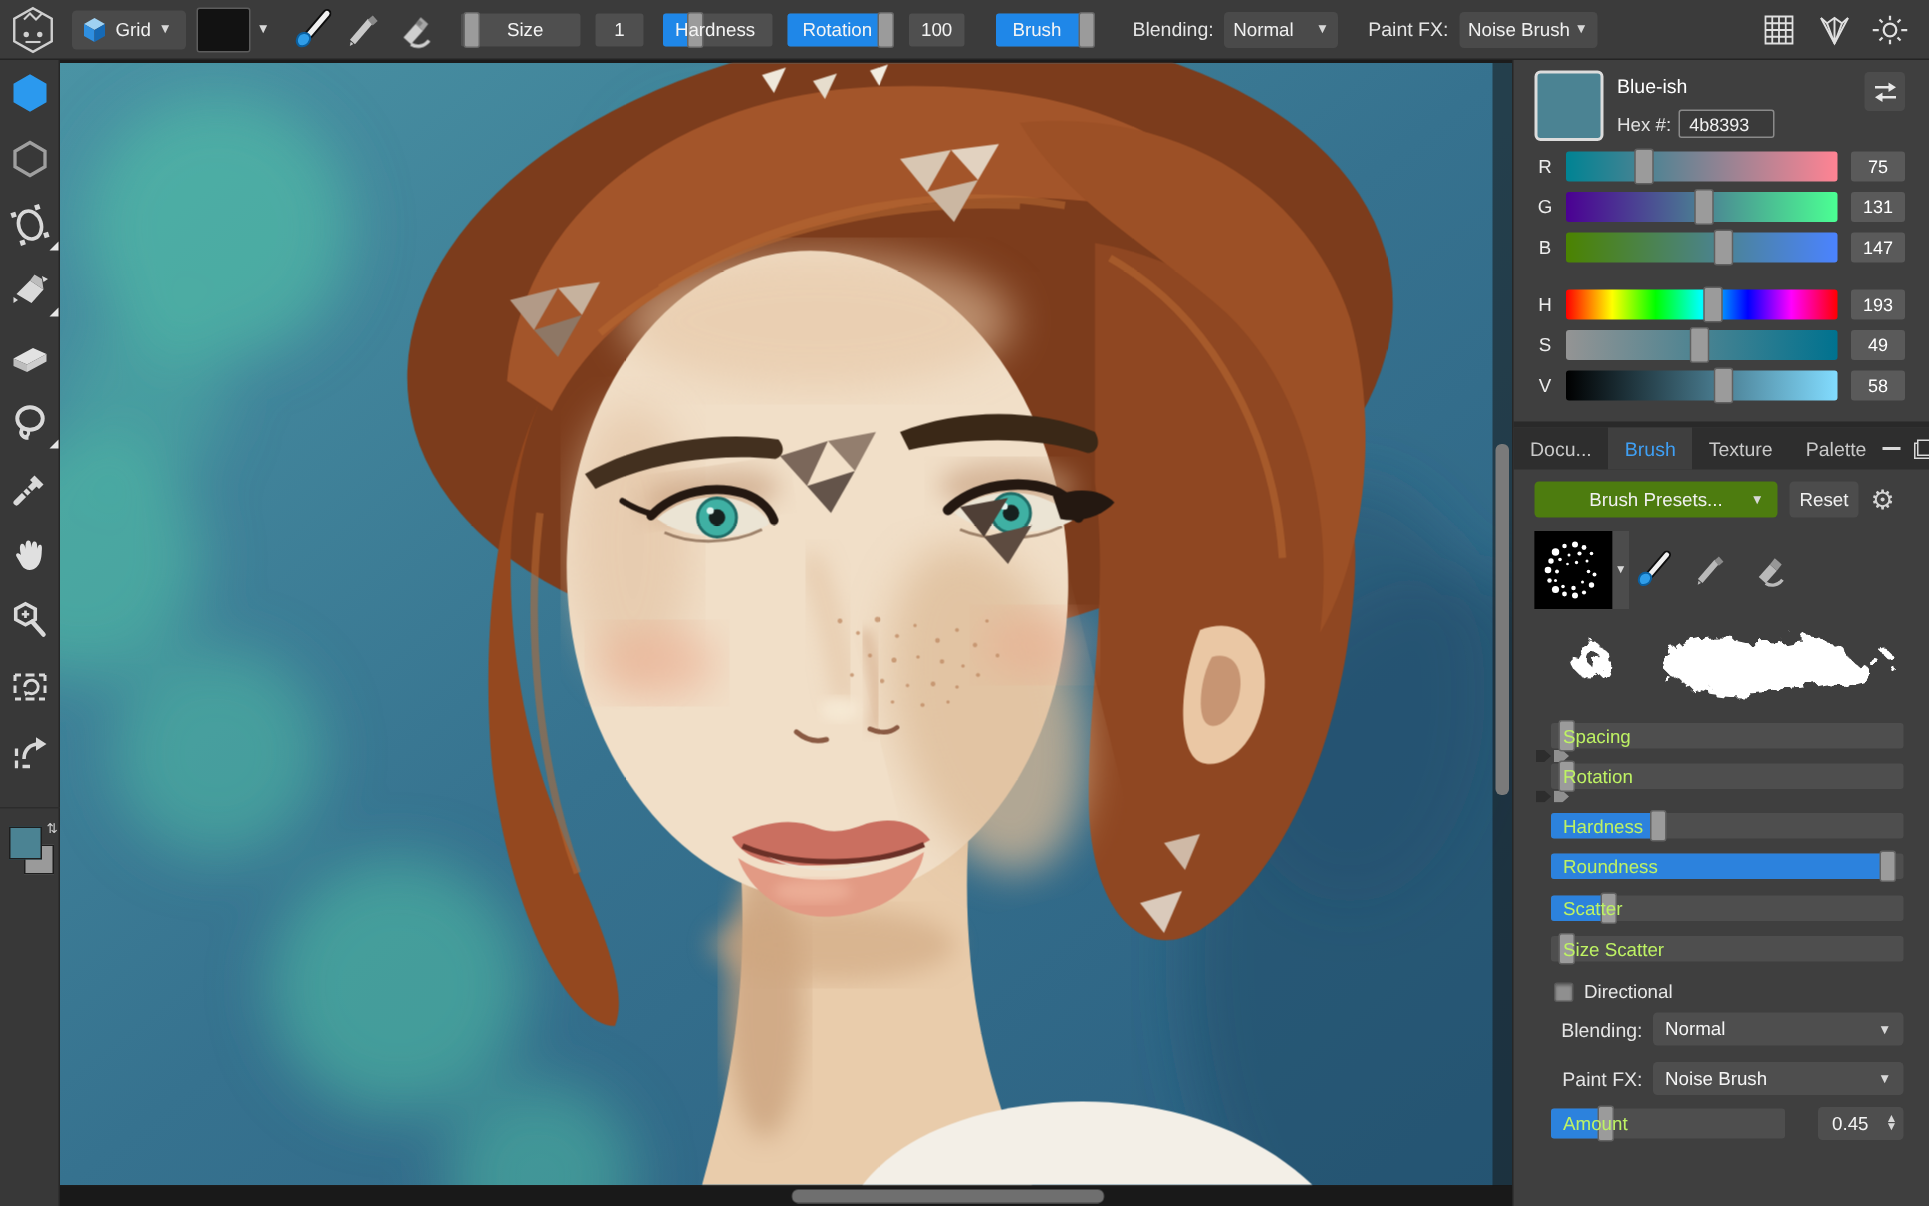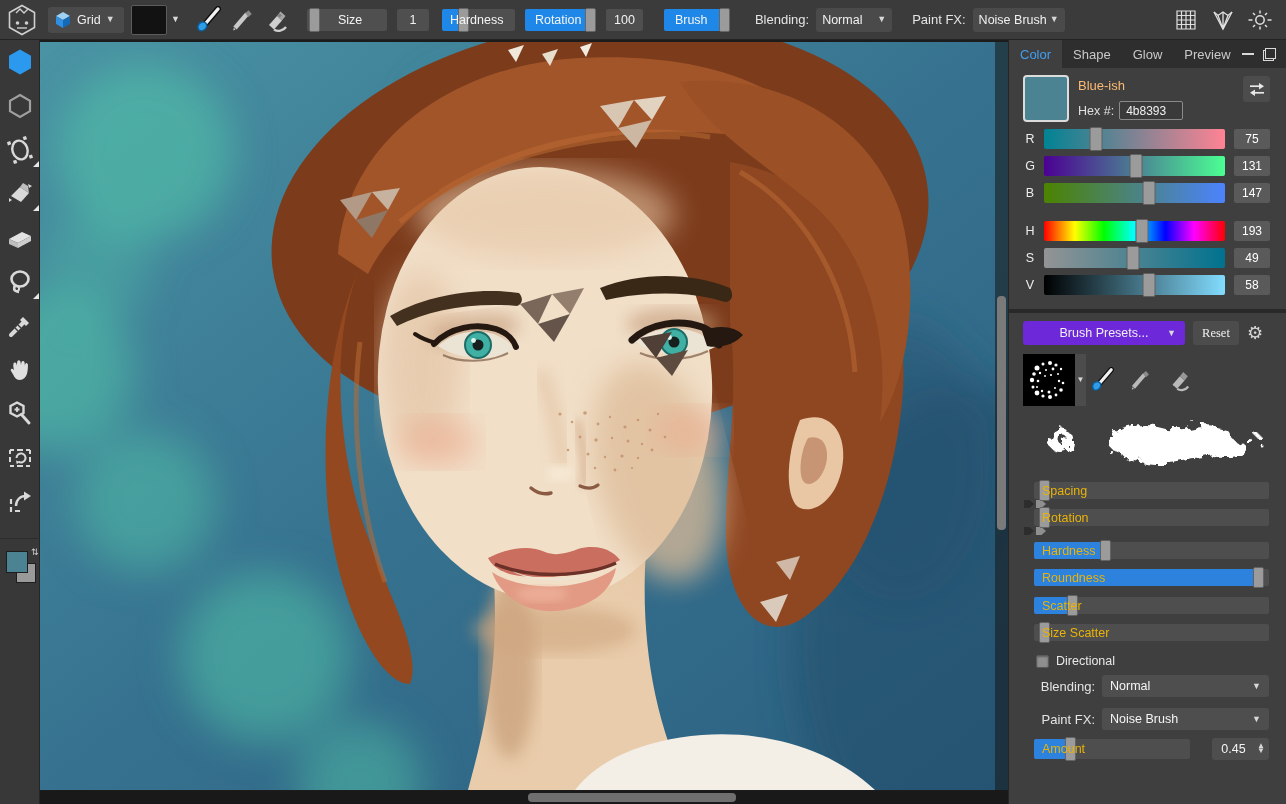--- a/index.html
+++ b/index.html
@@ -55,21 +55,21 @@
   .tabbar .winctl{margin-left:auto;display:flex;align-items:center;gap:9px;padding-right:10px;}
   .minus{width:12px;height:2px;background:#d9d9d9;}
   .float-ic{position:relative;width:13px;height:13px;}
   .float-ic::before{content:"";position:absolute;left:0;bottom:0;width:9px;height:9px;border:1.5px solid #d9d9d9;}
   .float-ic::after{content:"";position:absolute;right:0;top:0;width:9px;height:9px;border:1.5px solid #d9d9d9;background:#2e2e2e;}
 
   .panel-body{padding:6px 16px 0 14px;}
   .color-head{display:flex;margin-top:1px;}
   .big-swatch{width:46px;height:47px;border:2px solid #dcdcdc;border-radius:4px;flex:none;}
   .color-head-mid{margin-left:9px;flex:1;}
-  .cname{font-size:13px;color:#fdba74;margin-top:3px;}
+  .cname{font-size:13px;color:#ffffff;margin-top:3px;}
   .hexrow{display:flex;align-items:center;margin-top:8px;gap:5px;}
   .hexlabel{font-size:12.5px;color:#e0e0e0;}
   .hexinput{width:64px;height:19px;background:#3a3a3a;border:1px solid #8a8a8a;border-radius:2px;color:#f0f0f0;font-size:12px;padding:0 6px;font-family:"Liberation Sans",sans-serif;}
   .swapbtn{width:27px;height:26px;background:#4c4c4c;border-radius:3px;display:flex;align-items:center;justify-content:center;flex:none;margin-top:1px;}
 
   .csliders{margin-top:6px;}
   .csrow{display:flex;align-items:center;height:20px;margin-top:7px;}
   .csrow.gap{margin-top:18px;}
   .cslabel{width:14px;text-align:center;margin-right:7px;color:#ececec;font-size:12.5px;flex:none;}
   .ctrack{position:relative;flex:1;height:20px;border-radius:2px;}
@@ -78,37 +78,37 @@
   .grad-r{background:linear-gradient(to right,rgb(0,131,147),rgb(255,131,147));}
   .grad-g{background:linear-gradient(to right,rgb(75,0,147),rgb(75,255,147));}
   .grad-b{background:linear-gradient(to right,rgb(75,131,0),rgb(75,131,255));}
   .grad-h{background:linear-gradient(to right,#f00 0%,#ff0 17%,#0f0 33%,#0ff 50%,#00f 67%,#f0f 83%,#f00 100%);}
   .grad-s{background:linear-gradient(to right,#949494,#00728f);}
   .grad-v{background:linear-gradient(to right,#000,#82dcff);}
   .panel-sep{height:4px;background:#292929;flex:none;}
 
   
   .presets-row{display:flex;align-items:center;margin:8px 16px 0 14px;gap:8px;}
-  .presets-dd{flex:none;width:162px;height:24px;background:#6d28d9;border-radius:3px;position:relative;display:flex;align-items:center;justify-content:center;color:#f0f0f0;text-align:center;}
+  .presets-dd{flex:none;width:162px;height:24px;background:#4d7c0f;border-radius:3px;position:relative;display:flex;align-items:center;justify-content:center;color:#f0f0f0;text-align:center;}
   .presets-dd .caret{position:absolute;right:9px;top:8px;}
-  .reset-btn{width:46px;height:24px;background:#4c4c4c;border-radius:3px;display:flex;align-items:center;justify-content:center;color:#f0f0f0;font-family:Liberation Serif, serif;}
+  .reset-btn{width:46px;height:24px;background:#4c4c4c;border-radius:3px;display:flex;align-items:center;justify-content:center;color:#f0f0f0;}
   .gear{font-size:18px;color:#d4d4d4;line-height:1;}
   .brushsel-row{display:flex;align-items:flex-start;margin:9px 16px 0 14px;}
   .tip-thumb{width:52px;height:52px;background:#000;flex:none;}
   .tip-dd{width:11px;height:52px;background:#4c4c4c;display:flex;align-items:center;justify-content:center;flex:none;}
   .tip-dd .caret{font-size:8px;}
   .brushsel-row .tool-ic{margin-top:11px;}
   .brushsel-row .tool-ic:first-of-type{margin-left:18px;}
   .stroke-preview{margin:8px 10px 0 14px;height:58px;}
 
   .bsliders{margin-top:10px;}
   .bslider{position:relative;height:17px;background:#4e4e4e;border-radius:2px;margin-left:25px;margin-right:17px;}
   .bslider .fill{position:absolute;left:0;top:0;bottom:0;background:#2c82dd;border-radius:2px;}
   .bslider .handle{position:absolute;top:-2px;width:11px;height:21px;background:#9b9b9b;border:1px solid #636363;border-radius:2px;z-index:2;}
-  .bslider .slab{position:absolute;left:8px;top:0;bottom:0;display:flex;align-items:center;color:#eab308;z-index:3;white-space:nowrap;}
+  .bslider .slab{position:absolute;left:8px;top:0;bottom:0;display:flex;align-items:center;color:#bef264;z-index:3;white-space:nowrap;}
   .dyn-row{height:10px;margin-left:15px;display:flex;gap:2px;align-items:center;}
   .dyn{width:10px;height:8px;clip-path:polygon(0 0,55% 0,100% 50%,55% 100%,0 100%);}
   .dyn.a{background:#2d2d2d;}
   .dyn.b{background:#8f8f8f;}
   .mb6{margin-bottom:6px;} .mb10{margin-bottom:10px;} .mb11{margin-bottom:11px;} .mb9{margin-bottom:9px;}
   .check-row{display:flex;align-items:center;margin:3px 0 0 27px;gap:7px;height:16px;}
   .checkbox{width:13px;height:13px;background:#8f8f8f;border:1px solid #5a5a5a;border-radius:2px;box-shadow:inset 0 1px 2px rgba(0,0,0,.35);}
   .ddrow{display:flex;align-items:center;margin:6px 17px 0 0;}
   .ddrow .lab{flex:1;text-align:right;color:#e4e4e4;font-size:13px;padding-right:7px;}
   .ddrow .dd2{width:167px;height:22px;background:#4e4e4e;border-radius:3px;display:flex;align-items:center;padding:0 8px;justify-content:space-between;color:#f4f4f4;flex:none;}
@@ -458,30 +458,20 @@
   <div class="vscroll">
     <div class="thumb"></div>
   </div>
   <div class="hscroll">
     <div class="thumb"></div>
   </div>
 </div>
 
 <div class="right-panel">
 
-  <div class="tabbar">
-    <div class="tab active">Color</div>
-    <div class="tab">Shape</div>
-    <div class="tab">Glow</div>
-    <div class="tab">Preview</div>
-    <div class="winctl">
-      <div class="minus"></div>
-      <div class="float-ic"></div>
-    </div>
-  </div>
   <div class="panel-body">
     <div class="color-head">
       <div class="big-swatch" style="background: rgb(75, 131, 147);"></div>
       <div class="color-head-mid">
         <div class="cname">Blue-ish</div>
         <div class="hexrow">
           <span class="hexlabel">Hex #:</span>
           <input class="hexinput" value="4b8393" style="">
         </div>
       </div>
@@ -536,20 +526,30 @@
             <div class="handle" style="left: 58%;"></div>
           </div>
         <div class="cval">58</div>
       </div>
     </div>
     <div style="height:14px"></div>
   </div>
 
   <div class="panel-sep"></div>
 
+  <div class="tabbar">
+    <div class="tab">Docu...</div>
+    <div class="tab active">Brush</div>
+    <div class="tab">Texture</div>
+    <div class="tab">Palette</div>
+    <div class="winctl">
+      <div class="minus"></div>
+      <div class="float-ic"></div>
+    </div>
+  </div>
 
   <div class="presets-row">
     <div class="presets-dd">
       <span>Brush Presets...</span>
       <span class="caret">▼</span>
     </div>
     <div class="reset-btn">Reset</div>
     <span class="gear">⚙</span>
   </div>
 

